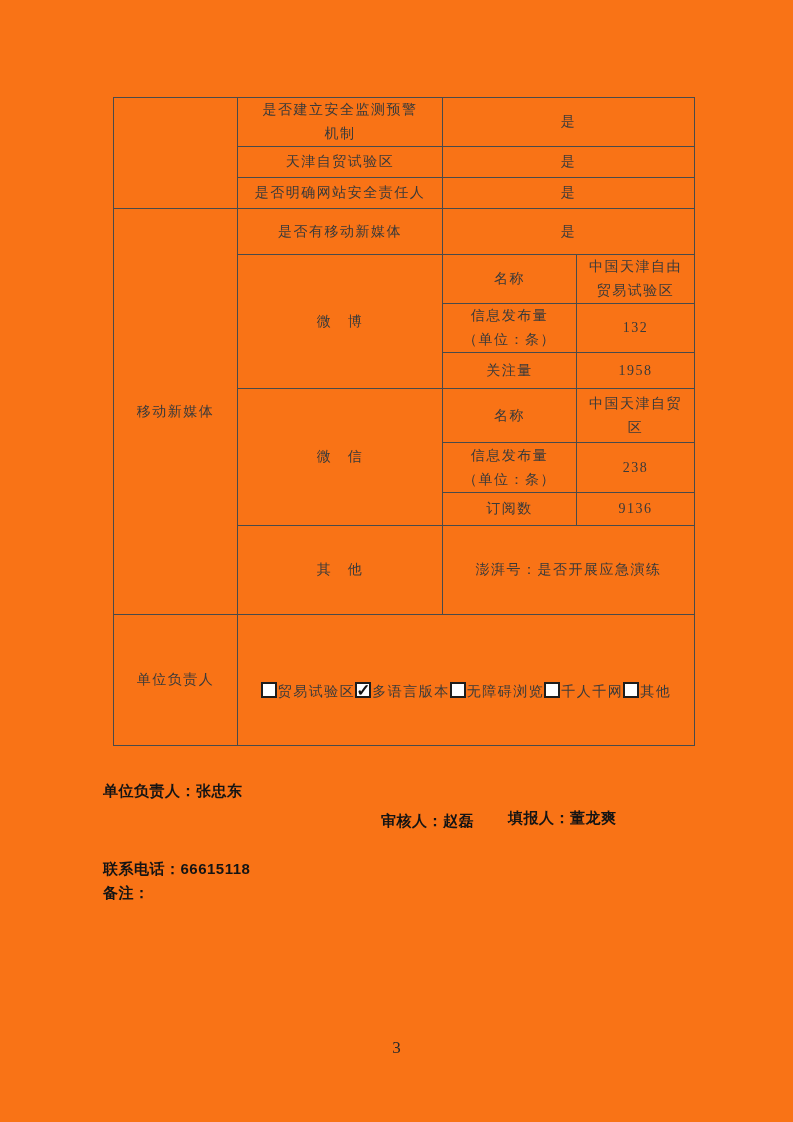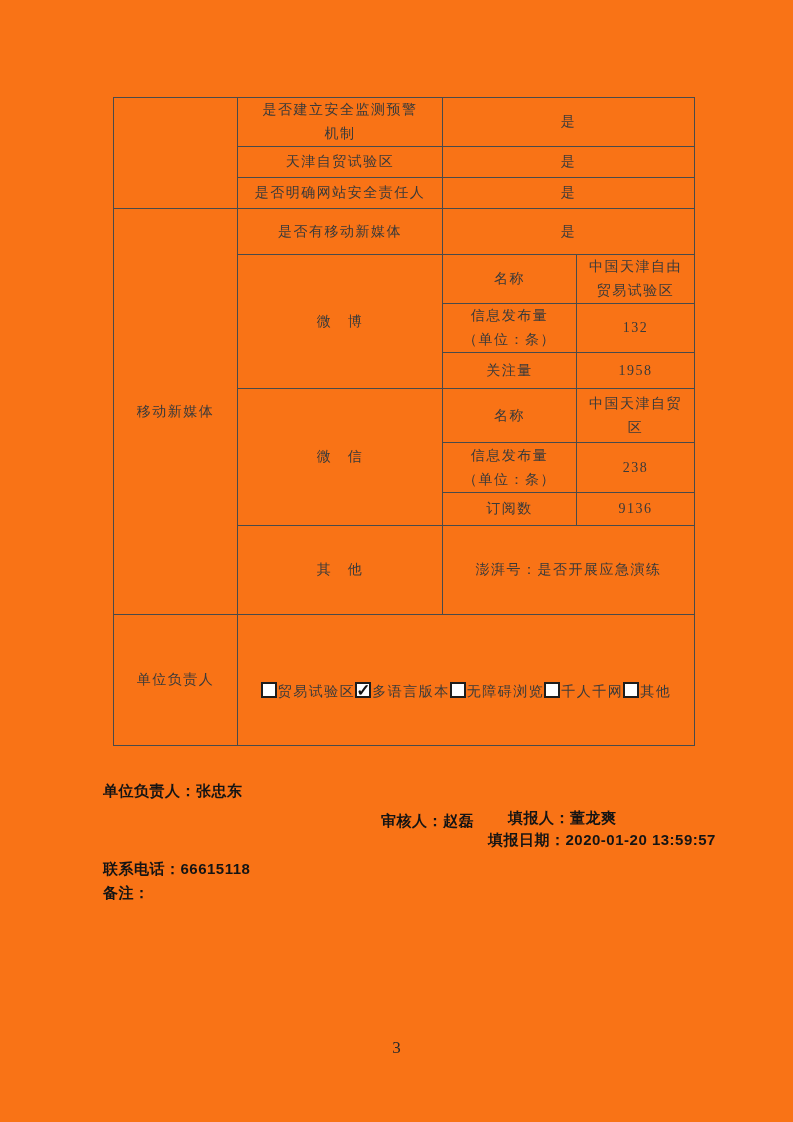--- a/index.html
+++ b/index.html
@@ -145,18 +145,17 @@
       </td>
     </tr>
   </tbody>
     </table>
 
   <div class="footer-item" style="left:103px; top:782px;">单位负责人：张忠东</div>
   <div class="footer-item" style="left:333px; top:812px;margin-left:48px;">审核人：赵磊</div>
   <div class="footer-item" style="left:508px; top:809px;">填报人：董龙爽</div>
 
   <div class="footer-item" style="left:103px; top:860px;">联系电话：66615118</div>
-  <div class="footer-item" style="left:488px; top:831px;">填报日期：2020-01-20 13:59:57</div>
 
   <div class="footer-item" style="left:103px; top:884px;">备注：</div>
 
   <div class="pagenum">3</div>
 </div>
 
 </body></html>

